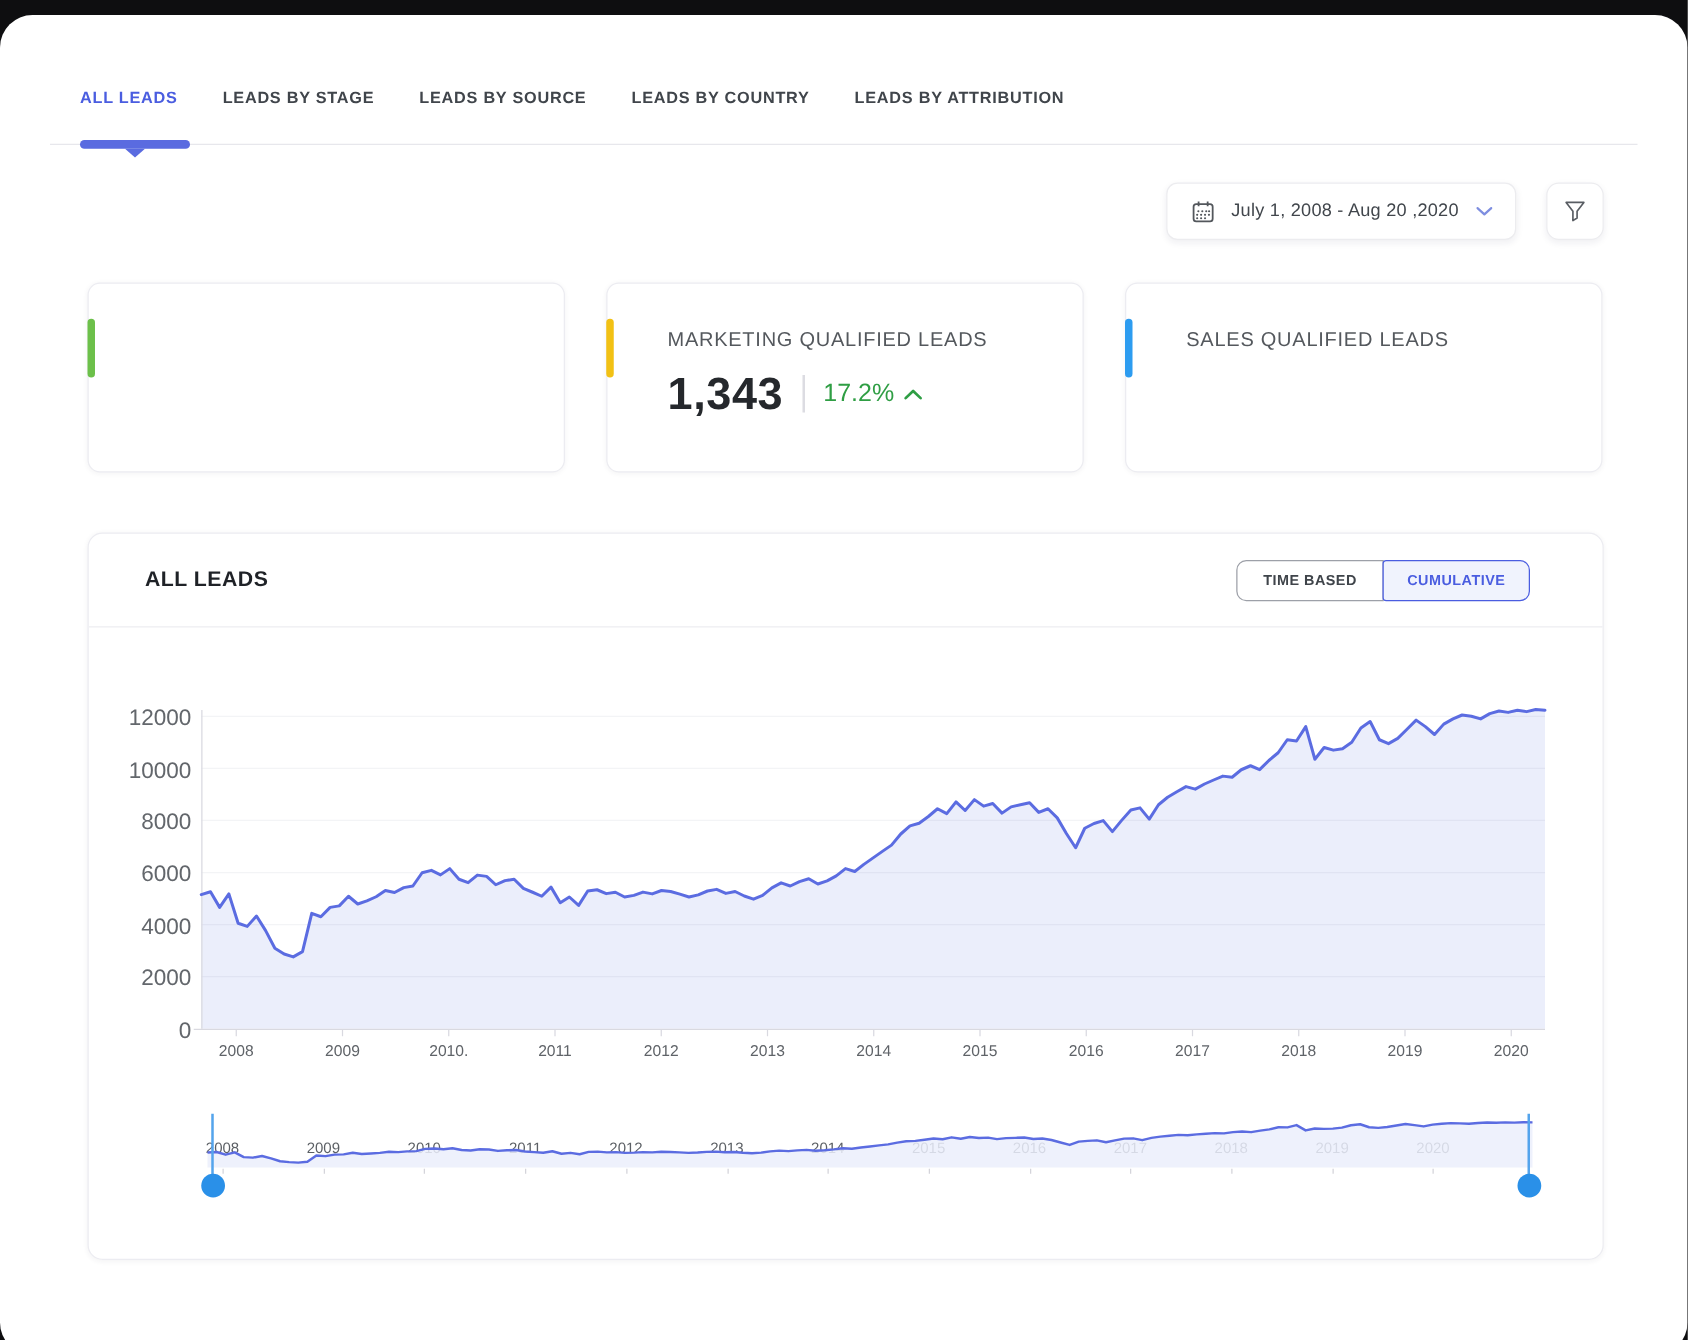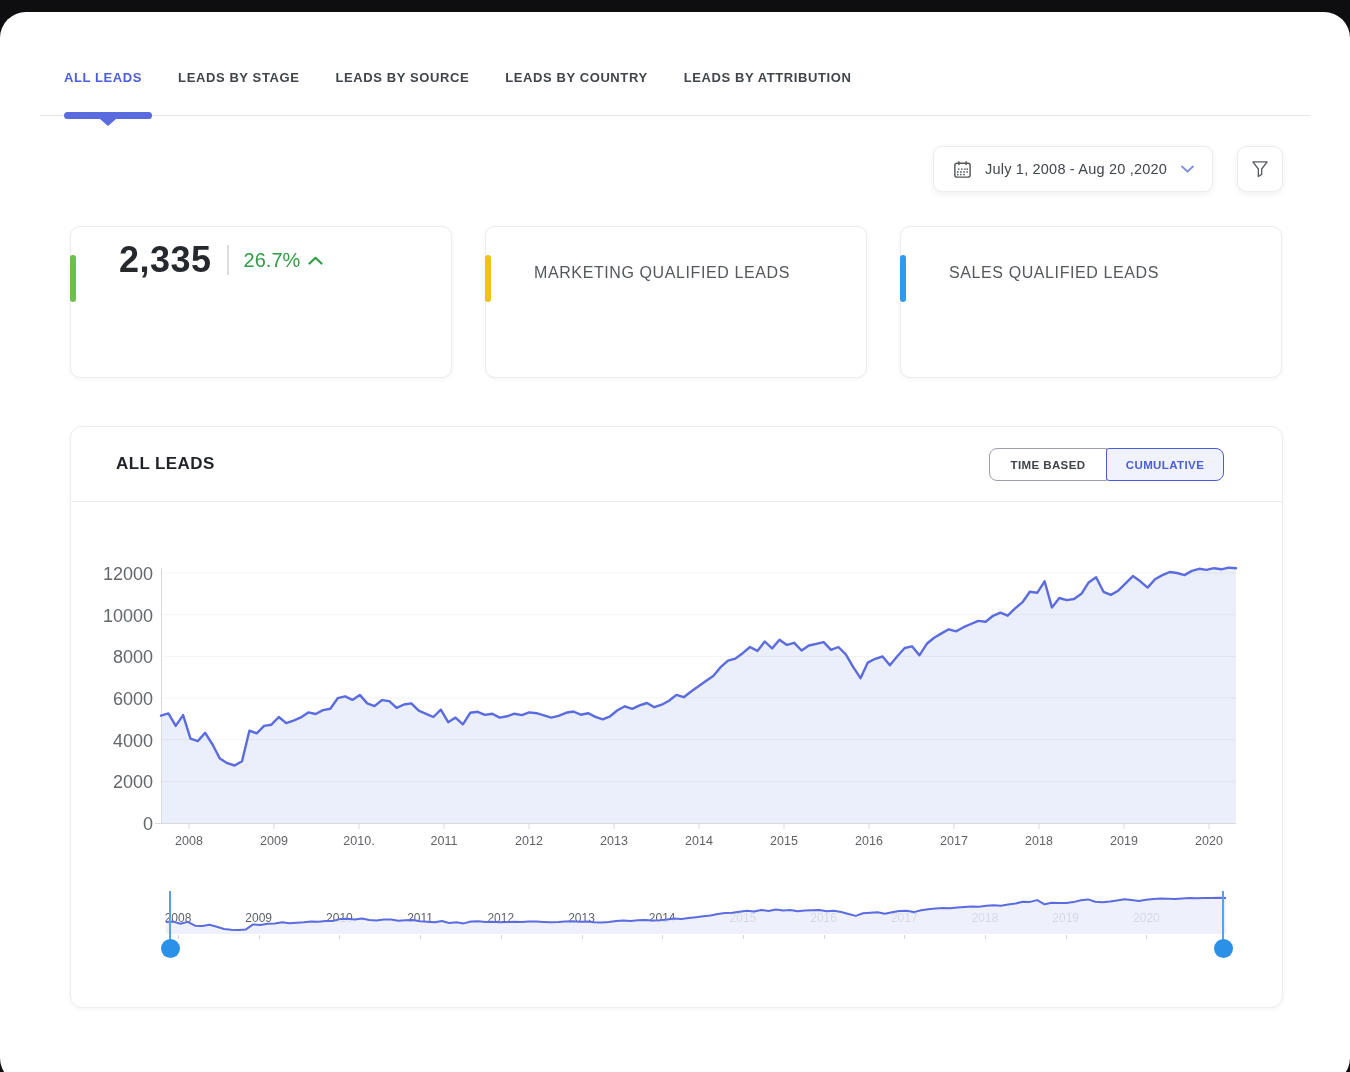--- a/index.html
+++ b/index.html
@@ -111,35 +111,35 @@
         <svg width="20" height="20" viewBox="0 0 24 24" fill="none" stroke="#595d63" stroke-width="1.6" stroke-linejoin="round">
           <path d="M3.5 3.5 H20.5 L14 12 V18.5 L10 21 V12 Z"></path>
         </svg>
       </span>
     </div>
   </div>
 
   <div class="kpi-row">
     <div class="kpi-card">
       <div class="kpi-accent" style="background: rgb(108, 192, 74);"></div>
+    </div>
+    <div class="kpi-card">
+      <div class="kpi-accent" style="background: rgb(242, 193, 20);"></div>
+      <div class="kpi-label">MARKETING QUALIFIED LEADS</div>
       <div class="kpi-value-row">
-        <span class="kpi-value">2,335</span>
+        <span class="kpi-value">1,343</span>
         <span class="kpi-div"></span>
         <span class="kpi-change" style="color: rgb(47, 158, 68);">
-          <span>26.7%</span>
+          <span>17.2%</span>
           <svg class="chev-up" width="15" height="10" viewBox="0 0 15 10" fill="none" stroke="currentColor" stroke-width="2.2" stroke-linecap="round" stroke-linejoin="round" style="display: inline;">
               <polyline points="1.5,7.5 7.5,1.8 13.5,7.5"></polyline>
             </svg>
 
         </span>
       </div>
-    </div>
-    <div class="kpi-card">
-      <div class="kpi-accent" style="background: rgb(242, 193, 20);"></div>
-      <div class="kpi-label">MARKETING QUALIFIED LEADS</div>
     </div>
     <div class="kpi-card">
       <div class="kpi-accent" style="background: rgb(45, 156, 240);"></div>
       <div class="kpi-label">SALES QUALIFIED LEADS</div>
     </div>
   </div>
 
   <div class="chart-card">
     <div class="chart-header">
       <div class="chart-title">ALL LEADS</div>

